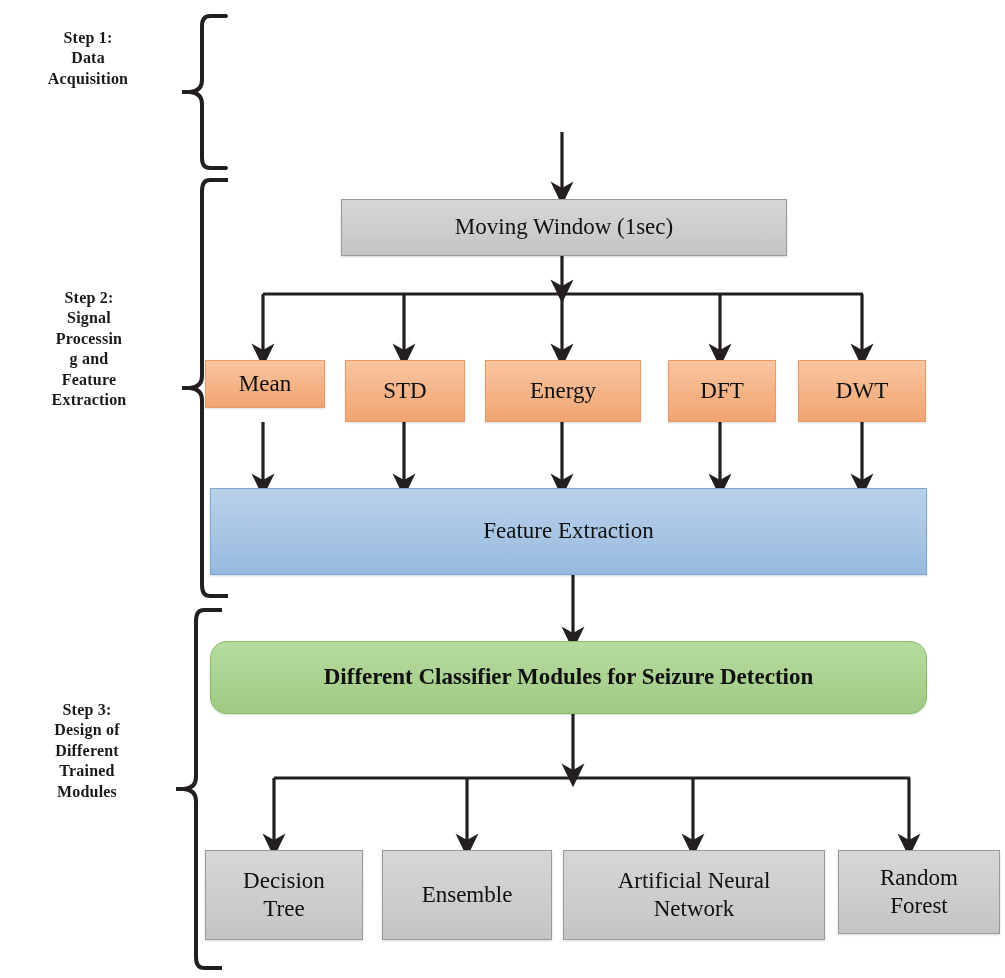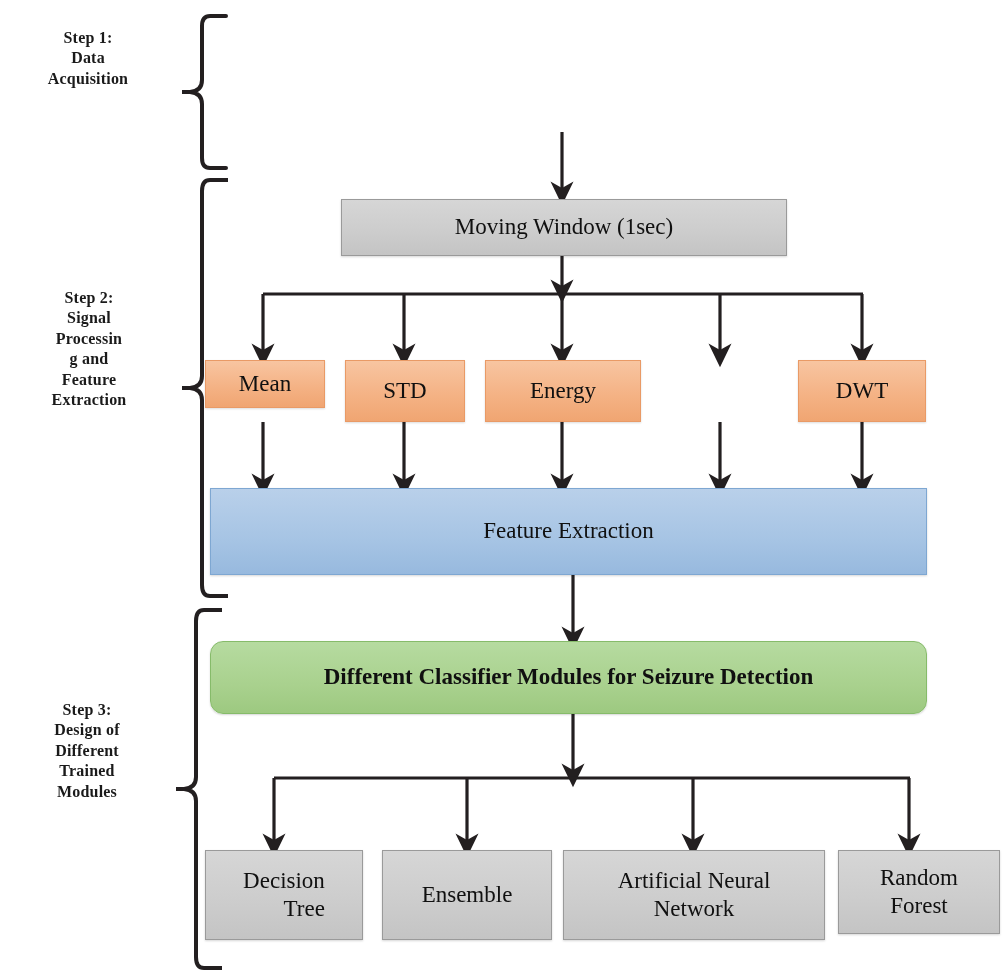--- a/index.html
+++ b/index.html
@@ -178,28 +178,29 @@
 
 
   <div class="node gray" style="left:341px; top:199px; width:446px; height:57px;">Moving Window (1sec)</div>
 
   <div class="node orange" style="left:205px; top:360px; width:120px; height:48px;">Mean</div>
 
   <div class="node orange" style="left:485px; top:360px; width:156px; height:62px;">Energy</div>
 
   <div class="node orange" style="left:345px; top:360px; width:120px; height:62px;">STD</div>
 
+  <div class="node orange" style="left:668px; top:360px; width:108px; height:62px;">DFT</div>
 
   <div class="node orange" style="left:798px; top:360px; width:128px; height:62px;">DWT</div>
 
   <div class="node blue-flat" style="left:210px; top:488px; width:717px; height:87px;">Feature Extraction</div>
 
-  <div class="node green-round bold-text" style="left:210px; top:641px; width:717px; height:73px;">Different Classifier Modules for Seizure Detection</div>
-
-  <div class="node gray" style="left:205px; top:850px; width:158px; height:90px;text-align:right;">Decision
+  <div class="node green-round bold-text" style="left:210px; top:641px; width:717px; height:73px;border-radius:17px;">Different Classifier Modules for Seizure Detection</div>
+
+  <div class="node gray" style="left:205px; top:850px; width:158px; height:90px;">Decision
 Tree</div>
 
   <div class="node gray" style="left:382px; top:850px; width:170px; height:90px;">Ensemble</div>
 
   <div class="node gray" style="left:563px; top:850px; width:262px; height:90px;">Artificial Neural
 Network</div>
 
   <div class="node gray" style="left:838px; top:850px; width:162px; height:84px;">Random
 Forest</div>
 

